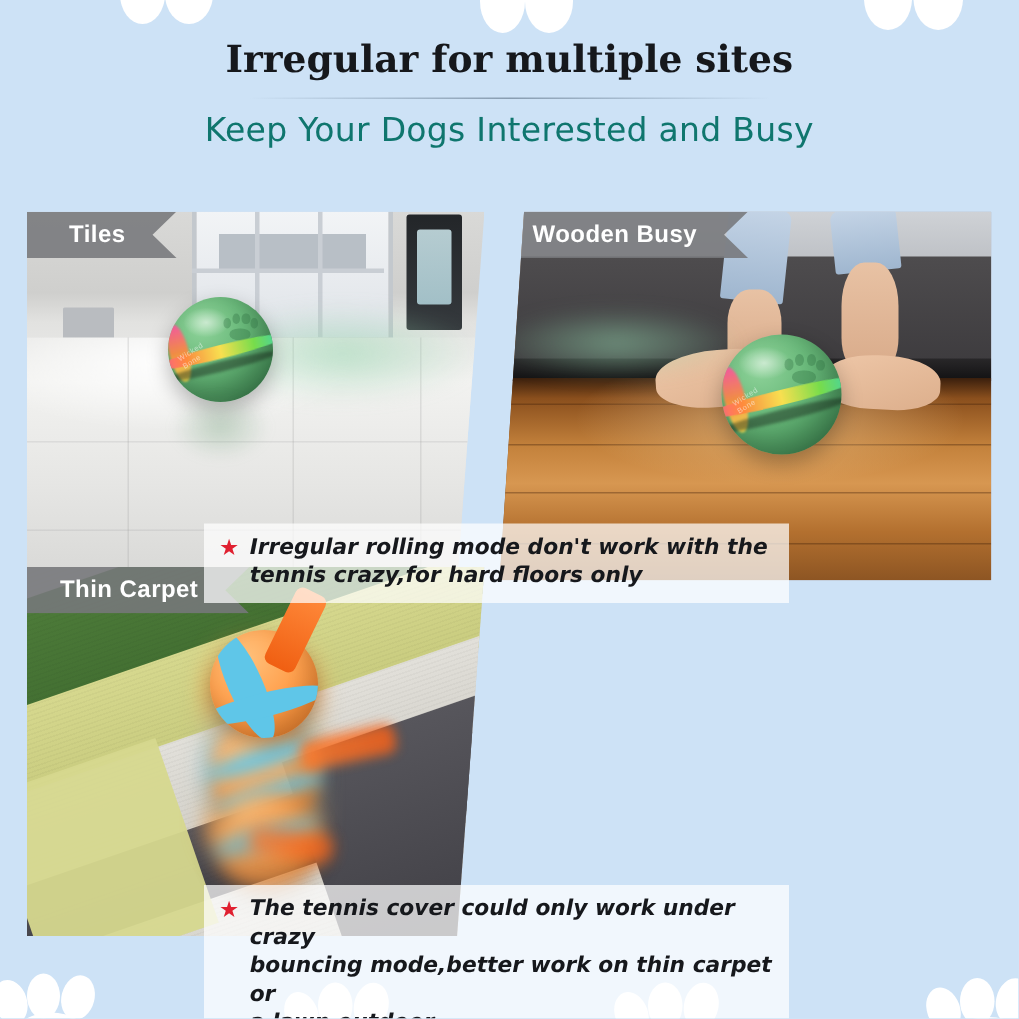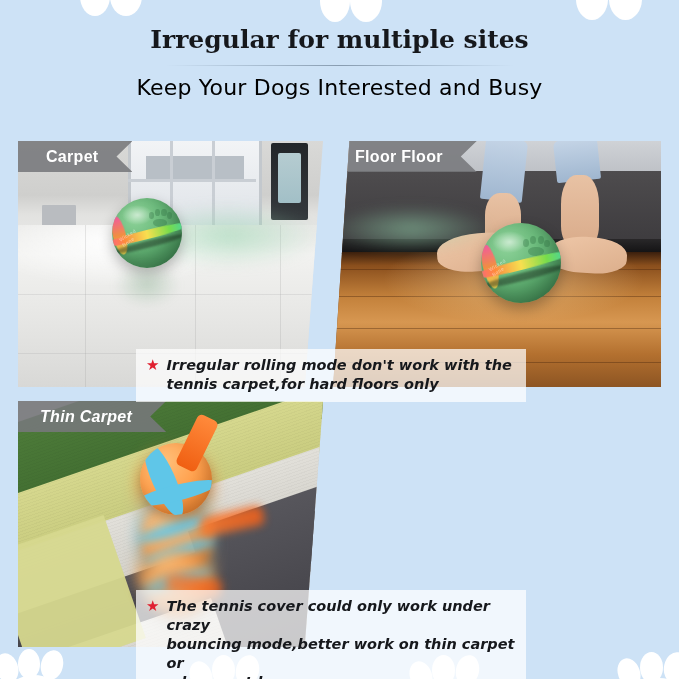--- a/index.html
+++ b/index.html
@@ -22,21 +22,21 @@
     font-family:"DejaVu Serif", serif;
     font-weight:bold;font-size:25px;color:#16181c;
     letter-spacing:0px;line-height:32px;
   }
   .rule{
     width:348px;height:1px;margin:9px auto 0 auto;
     background:linear-gradient(to right,rgba(120,140,160,0),rgba(80,100,120,.55),rgba(120,140,160,0));
   }
   .subtitle{
     font-family:"DejaVu Sans", sans-serif;
-    font-size:22px;color:#000000;line-height:30px;margin-top:7px;
+    font-size:22px;color:#0f766e;line-height:30px;margin-top:7px;
     letter-spacing:.2px;
   }
 
   
   .panel{position:absolute;overflow:hidden;}
 
   
   .ribbon{
     position:absolute;left:0;top:0;height:31px;
     background:rgba(118,120,123,.88);
@@ -211,21 +211,21 @@
       <div class="band2"></div>
       <div class="darkring"></div>
       <div class="band"></div>
       <div class="micro">Wicked Bone</div>
     </div>
     <div style="position:absolute;left:96px;top:122px;width:66px;height:44px;border-radius:50%;
                 background:radial-gradient(ellipse,rgba(110,160,120,.35),rgba(110,160,120,0) 70%);
                 filter:blur(4px);"></div>
 
     <div class="ribbon">
-      <span>Carpet</span>
+      <span>Tiles</span>
     </div>
   </div>
 
   <div class="panel" style="left:333px;top:141px;width:328px;height:246px;
               clip-path:polygon(5% 0, 100% 0, 100% 100%, 0 100%);">
     <div class="wood-bg"></div>
     <div class="wood-wall"></div>
     <div class="wood-sofa"></div>
     <div class="wood-floor"></div>
     <div class="wood-plank" style="top:52%;"></div>
@@ -252,32 +252,32 @@
         <i style="left:80%;top:24%;width:20%;height:32%;"></i>
         <i style="left:20%;top:56%;width:58%;height:40%;border-radius:46% 46% 50% 50%;"></i>
       </div>
       <div class="band2"></div>
       <div class="darkring"></div>
       <div class="band"></div>
       <div class="micro">Wicked Bone</div>
     </div>
 
     <div class="ribbon r2">
-      <span>Floor Floor</span>
+      <span>Wooden Busy</span>
     </div>
   </div>
 
   <div class="caption" style="left:136px;top:349px;width:370px;">
     <span class="star">★</span>
     <span class="ctext">Irregular rolling mode don't work with the
-tennis carpet,for hard floors only</span>
-  </div>
-
-  <div class="panel" style="left:18px;top:401px;width:305px;height:246px;
-              clip-path:polygon(0 0, 100% 0, 94% 100%, 0 100%);font-style:italic;">
+tennis crazy,for hard floors only</span>
+  </div>
+
+  <div class="panel" style="left:18px;top:378px;width:305px;height:246px;
+              clip-path:polygon(0 0, 100% 0, 94% 100%, 0 100%);">
     <div class="carpet-bg"></div>
 
     <div class="cstrip" style="top:-34px;height:96px;background:linear-gradient(180deg,#4e7c3a,#3f6b2f);"></div>
     <div class="cstrip" style="top:36px;height:62px;background:linear-gradient(180deg,#d6d88e,#c8cb7e);"></div>
     <div class="cstrip" style="top:94px;height:66px;background:linear-gradient(180deg,#e2e0da,#d2d0c9);"></div>
     <div class="cstrip" style="top:156px;height:56px;
                 background:linear-gradient(180deg,#55545a,#3e3d43);"></div>
     <div class="cstrip" style="top:208px;height:80px;background:linear-gradient(180deg,#dddbd4,#cdcbc4);"></div>
     <div style="position:absolute;inset:0;opacity:.35;
                 background:repeating-linear-gradient(-19deg,rgba(0,0,0,.08) 0 1px,rgba(0,0,0,0) 1px 3px);"></div>

